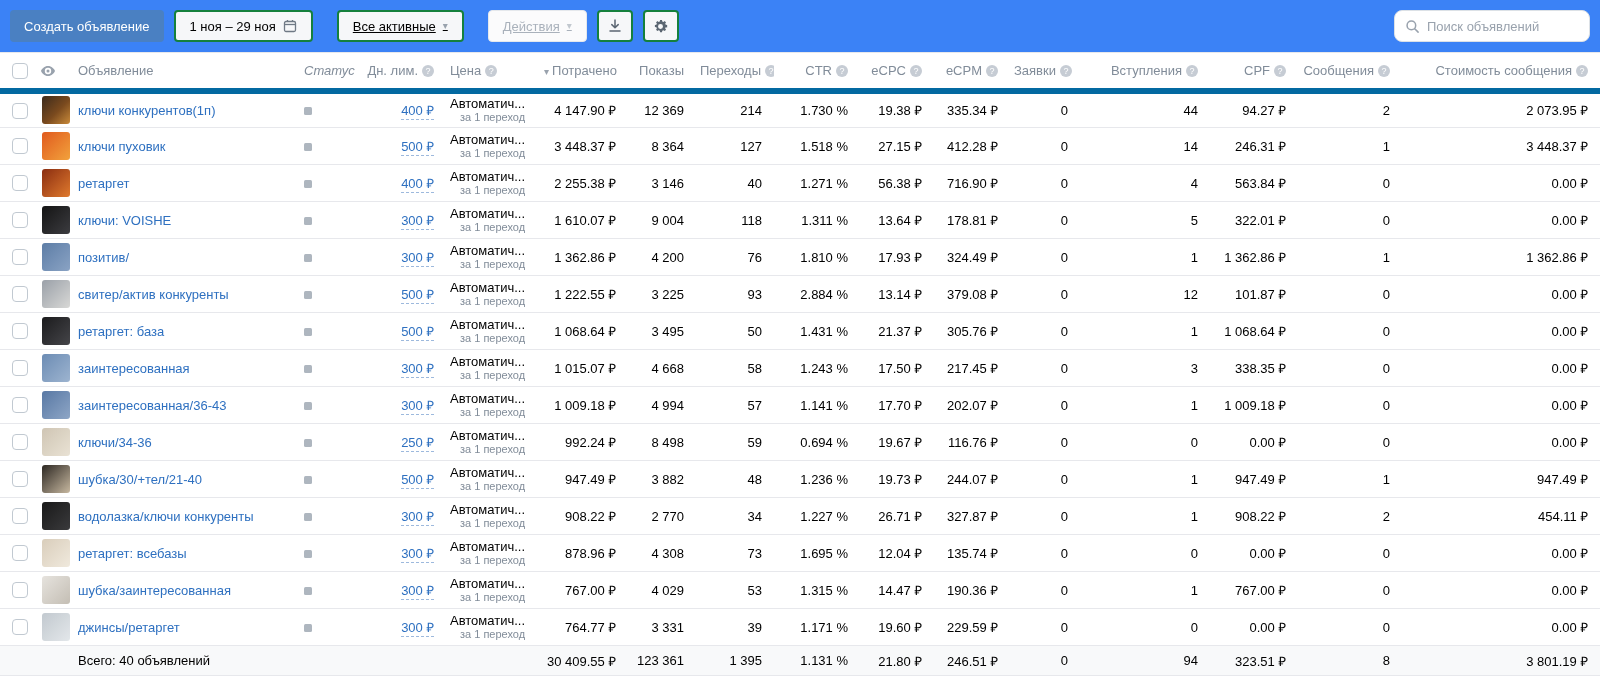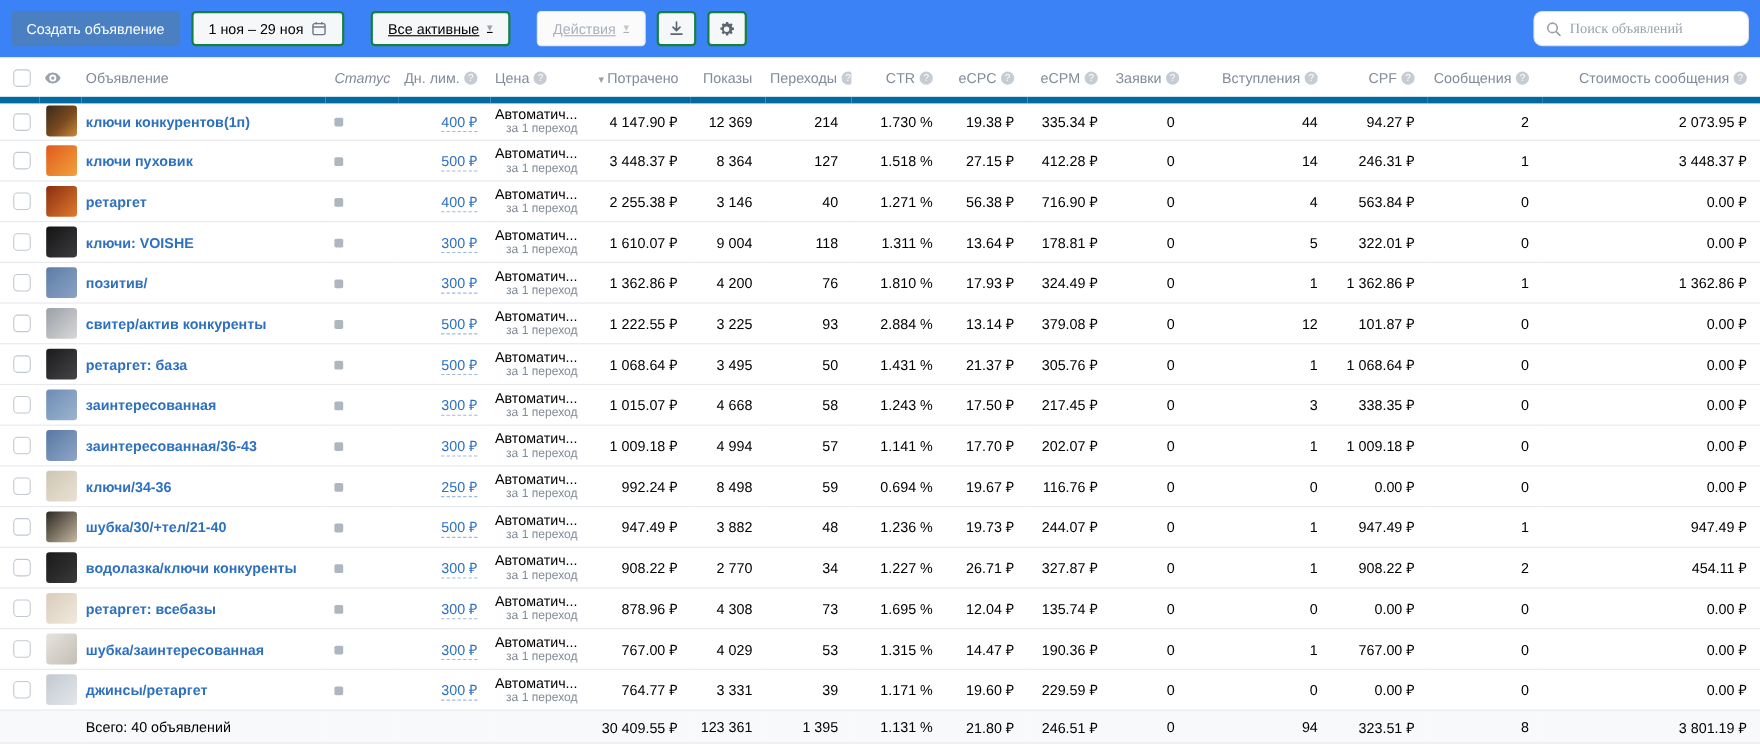--- a/index.html
+++ b/index.html
@@ -46,21 +46,20 @@
     margin-left: auto;
     display: flex;
     align-items: center;
     gap: 7px;
     width: 196px;
     height: 32px;
     border: 1px solid #dce1e6;
     border-radius: 8px;
     padding: 0 10px;
     background: #fff;
-    font-family: Liberation Serif, serif;
   }
   .search input {
     border: none; outline: none; flex: 1; min-width: 0;
     font-size: 13px; font-family: inherit; color: #000; background: transparent;
   }
   .search input::placeholder { color: #99a2ad; }
 
   
   table { width: 1600px; border-collapse: collapse; table-layout: fixed; }
   thead th {
@@ -103,21 +102,20 @@
     border-radius: 3px;
     background: #d4d8dc;
     vertical-align: middle;
     margin-left: 2px;
     cursor: pointer;
   }
   .ad-link {
     color: var(--link, #2e70c0);
     text-decoration: none;
     cursor: pointer;
-    font-weight: bold;
   }
   .status-dot {
     display: inline-block;
     width: 8px; height: 8px;
     background: #aeb6bf;
     border-radius: 1.5px;
   }
   .limit-link {
     color: var(--link, #2e70c0);
     text-decoration: none;

